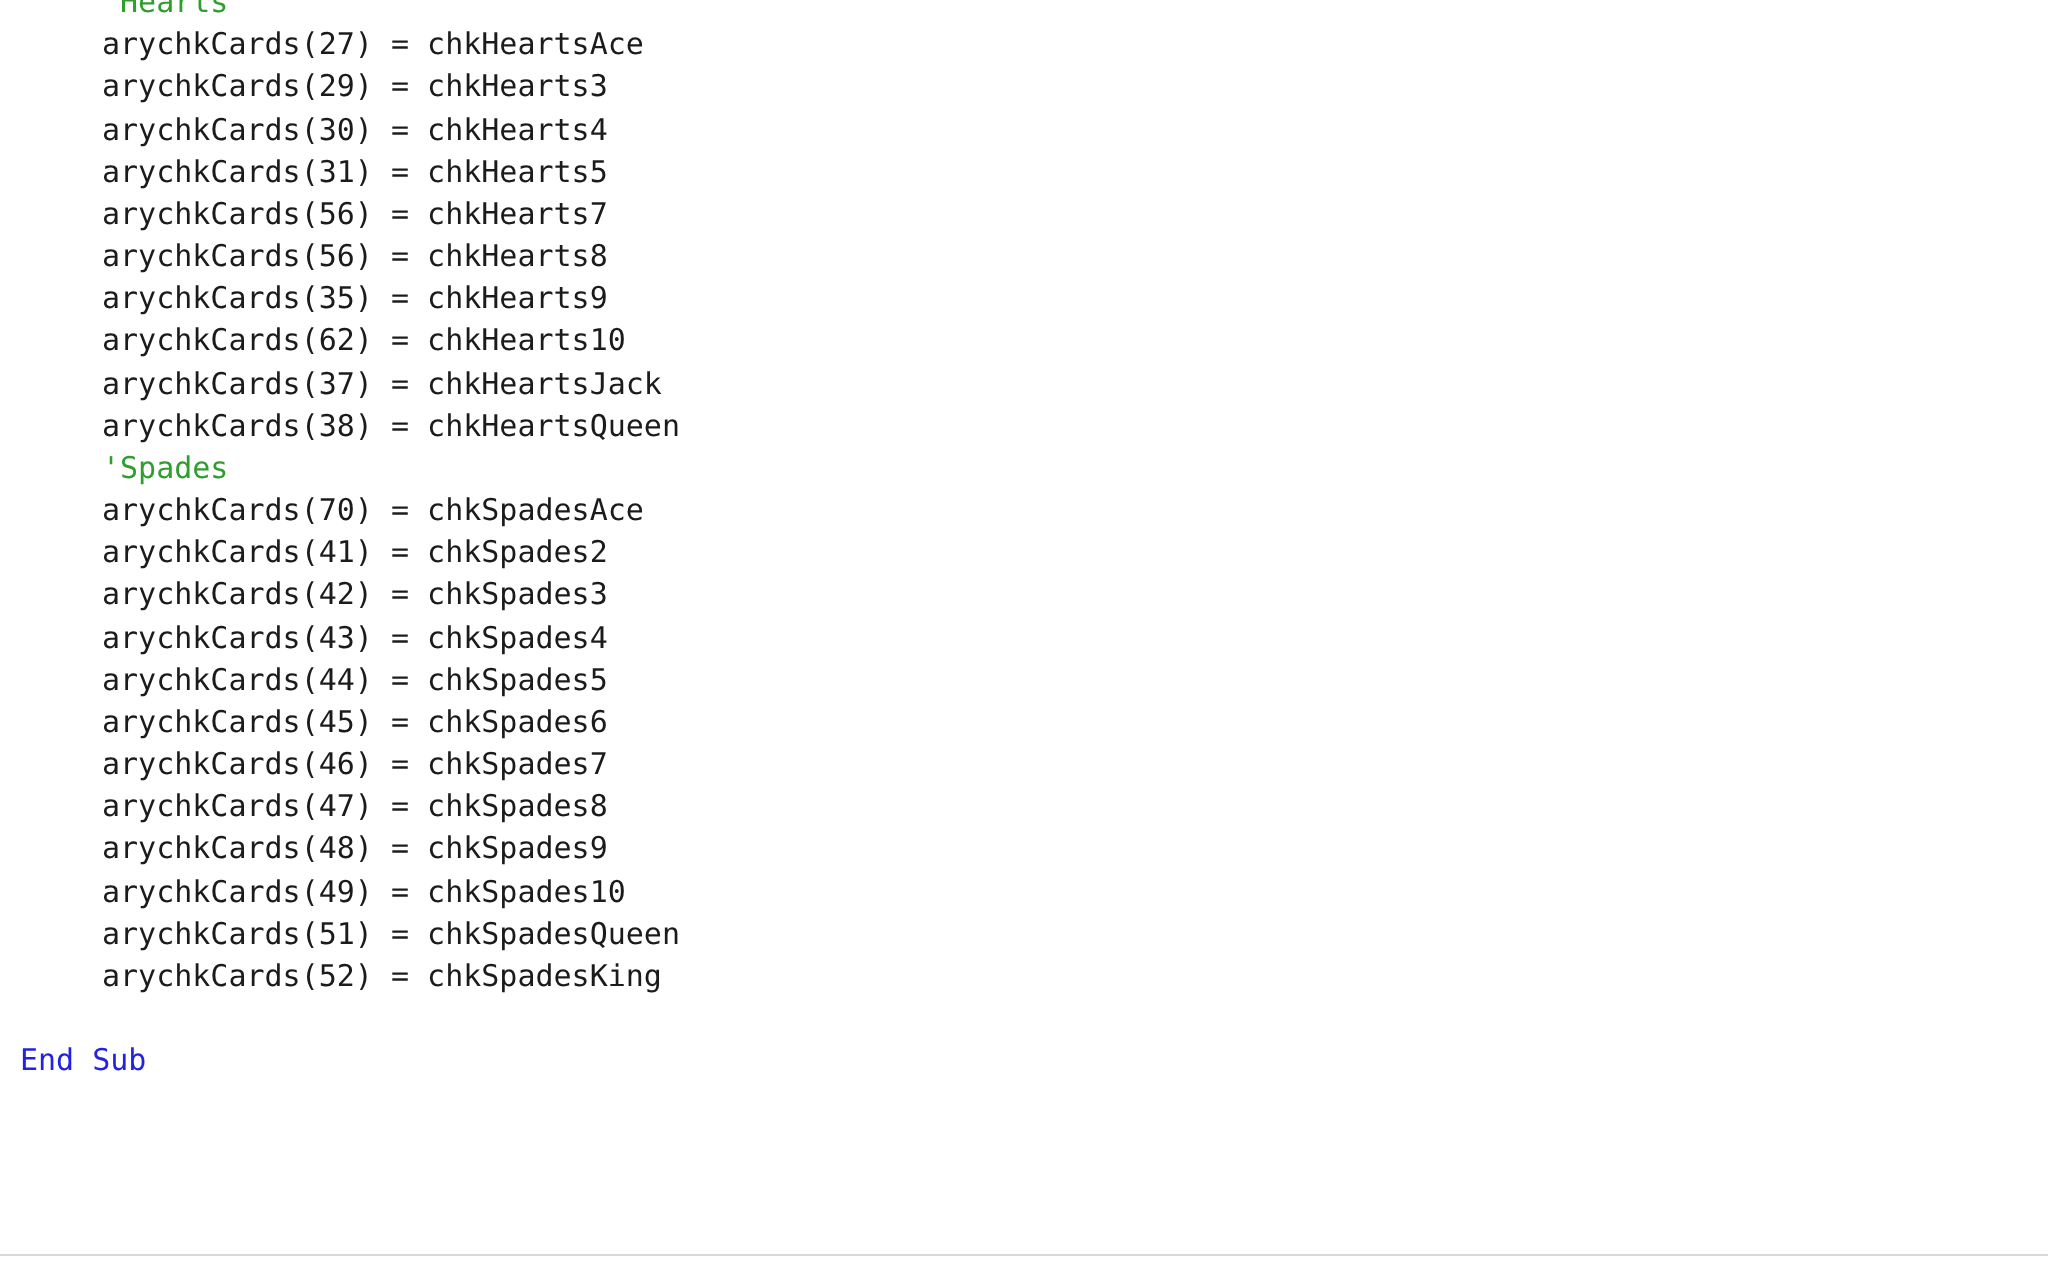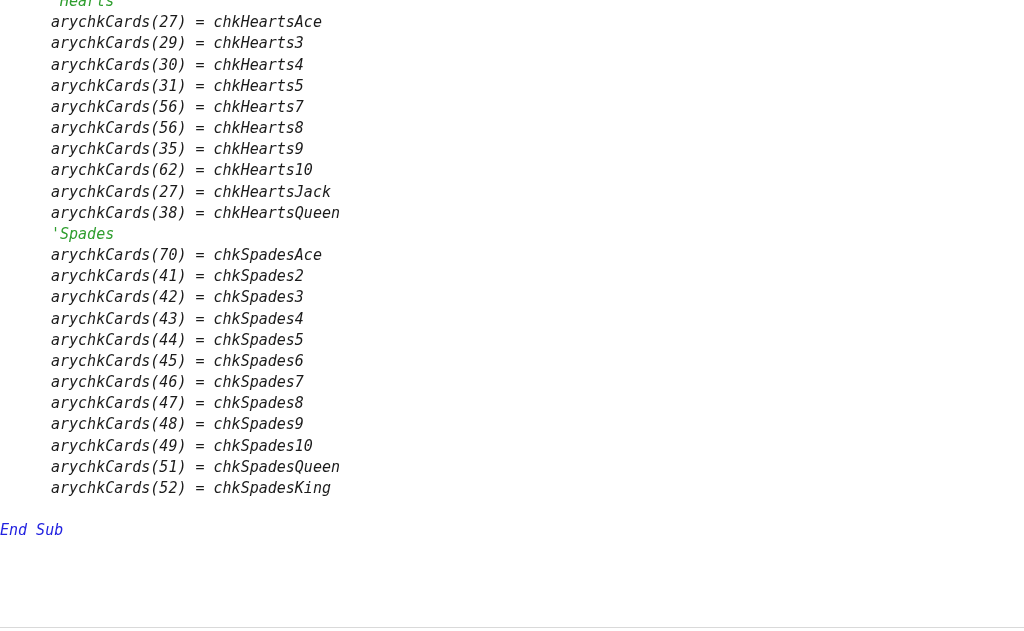--- a/index.html
+++ b/index.html
@@ -14,40 +14,40 @@
     overflow: hidden;
     font-family: "DejaVu Sans Mono", "Liberation Mono", monospace;
   }
 
   #editor {
     position: relative;
     width: 1024px;
     height: 631px;
     background: #ffffff;
     box-sizing: border-box;
-    font-style: italic;
   }
 
   #code-surface {
     position: absolute;
     left: 0;
     top: -9px;          
     width: 1024px;
     padding: 0;
     margin: 0;
   }
 
   .code-line {
     display: block;
     height: 21.18px;
     line-height: 21.18px;
     font-size: 15px;
     white-space: pre;
     color: #1b1b1b;
     letter-spacing: 0px;
+    padding-left: 10px;
     box-sizing: border-box;
   }
 
   .code-line.indent-1 {
     padding-left: 51px;
   }
 
   .code-line.comment {
     color: #2f9e2f;
   }
@@ -85,21 +85,21 @@
   <div id="code-surface">
       <span class="code-line indent-1 comment">'Hearts</span>
       <span class="code-line indent-1">arychkCards(27) = chkHeartsAce</span>
       <span class="code-line indent-1">arychkCards(29) = chkHearts3</span>
       <span class="code-line indent-1">arychkCards(30) = chkHearts4</span>
       <span class="code-line indent-1">arychkCards(31) = chkHearts5</span>
       <span class="code-line indent-1">arychkCards(56) = chkHearts7</span>
       <span class="code-line indent-1">arychkCards(56) = chkHearts8</span>
       <span class="code-line indent-1">arychkCards(35) = chkHearts9</span>
       <span class="code-line indent-1">arychkCards(62) = chkHearts10</span>
-      <span class="code-line indent-1">arychkCards(27) = chkHeartsJack</span>
+      <span class="code-line indent-1">arychkCards(37) = chkHeartsJack</span>
       <span class="code-line indent-1">arychkCards(38) = chkHeartsQueen</span>
       <span class="code-line indent-1 comment">'Spades</span>
       <span class="code-line indent-1">arychkCards(70) = chkSpadesAce</span>
       <span class="code-line indent-1">arychkCards(41) = chkSpades2</span>
       <span class="code-line indent-1">arychkCards(42) = chkSpades3</span>
       <span class="code-line indent-1">arychkCards(43) = chkSpades4</span>
       <span class="code-line indent-1">arychkCards(44) = chkSpades5</span>
       <span class="code-line indent-1">arychkCards(45) = chkSpades6</span>
       <span class="code-line indent-1">arychkCards(46) = chkSpades7</span>
       <span class="code-line indent-1">arychkCards(47) = chkSpades8</span>

